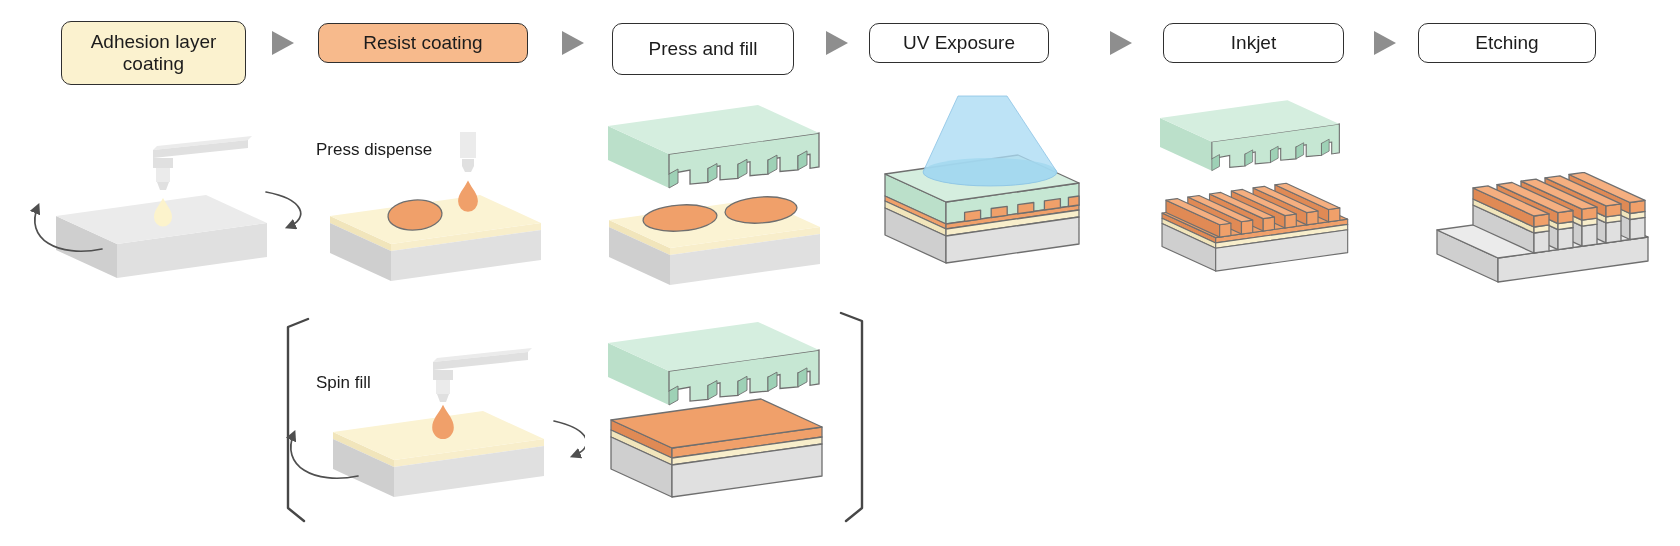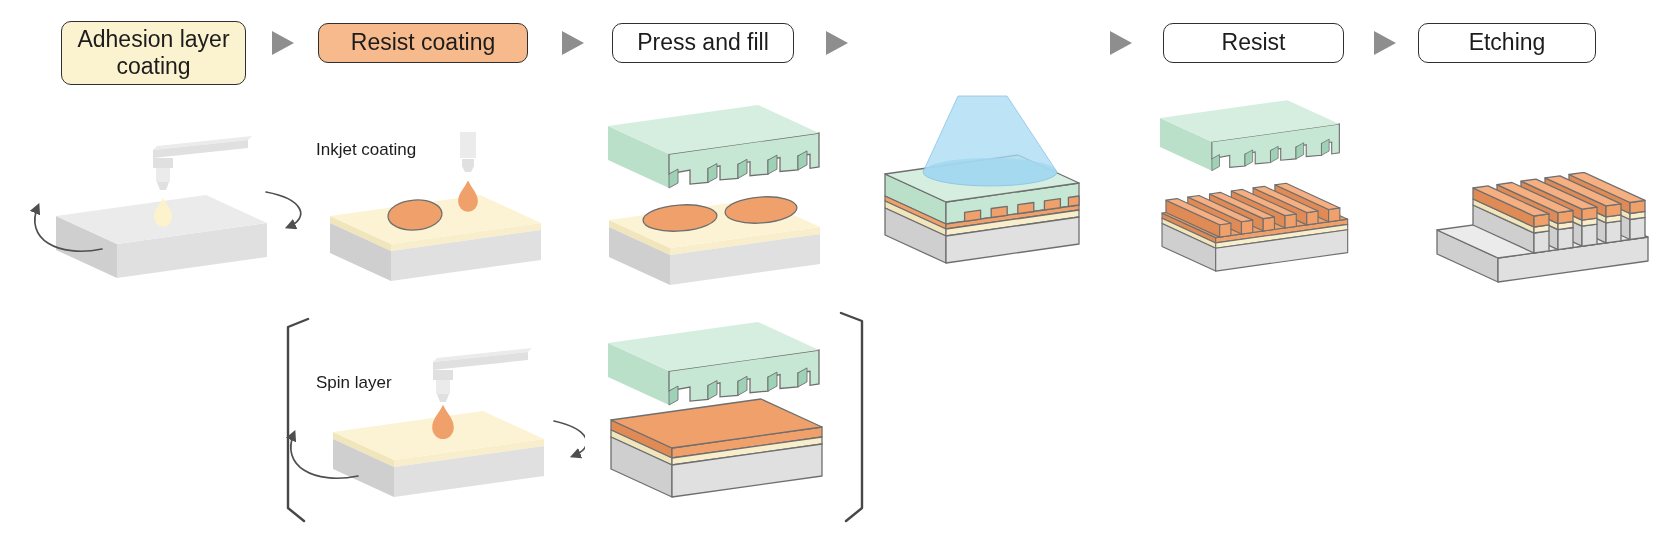--- a/index.html
+++ b/index.html
@@ -1,20 +1,20 @@
 <!DOCTYPE html>
 <html style="--text: #1c1c1c; --box_border: #2f2f2f; --step_adhesion_fill: #FBF2CF; --step_resist_fill: #F7BA8C; --step_default_fill: #FFFFFF; --flow_arrow: #8E8E8E; --outline: #6F6F6F; --rot_arrow: #4F4F4F; --bracket: #474747; --sub_top: #EBEBEB; --sub_front: #E0E0E0; --sub_left: #CFCFCF; --cream_top: #FBF3D3; --cream_front: #F8EECB; --cream_left: #F1E5BB; --resist_top: #F5AF80; --resist_mid: #F0A06A; --resist_dark: #E08A55; --mold_top: #D5EEDF; --mold_front: #C6E7D3; --mold_left: #BBE0CA; --mold_recess: #9ED1B6; --uv_cone: #ABDBF4; --uv_spot: #7FC9DC; --droplet_cream: #FCF3CC;"><head>
 <meta charset="utf-8">
 <style>
   html,body{margin:0;padding:0;background:#fff;}
   #canvas{position:relative;width:1680px;height:546px;background:#fff;overflow:hidden;
           font-family:"Liberation Sans",sans-serif;color:var(--text,#1c1c1c);}
   .step-box{position:absolute;display:flex;align-items:center;justify-content:center;
             border:1.8px solid var(--box_border);border-radius:10px;
-            font-size:23px;line-height:1.18;text-align:center;
+            font-size:19px;line-height:1.18;text-align:center;
             background:var(--step_default_fill);box-sizing:border-box;}
   .step-adhesion{background:var(--step_adhesion_fill);}
   .step-resist{background:var(--step_resist_fill);text-align:right;}
   .flow-arrow{position:absolute;width:0;height:0;
               border-top:12px solid transparent;border-bottom:12px solid transparent;
               border-left:22px solid var(--flow_arrow);}
   .illus{position:absolute;}
   .illus polygon,.illus rect,.illus ellipse{stroke:var(--outline);stroke-width:1.3;stroke-linejoin:round;}
   .illus path{stroke-linejoin:round;}
   .comb{fill:var(--mold_front);stroke:var(--outline);stroke-width:1.3;}
@@ -74,29 +74,32 @@
   <div class="step-box step-adhesion" style="left:61px;top:21px;width:185px;height:64px;">
     <span>Adhesion layer coating</span>
   </div>
   <div class="flow-arrow" style="left:272px;top:31px;"></div>
 
   <div class="step-box step-resist" style="left:318px;top:23px;width:210px;height:40px;">
     <span>Resist coating</span>
   </div>
   <div class="flow-arrow" style="left:562px;top:31px;"></div>
 
-  <div class="step-box" style="left:612px;top:23px;width:182px;height:40px;">
+  <div class="step-box" style="left:612px;top:23px;width:182px;height:52px;">
     <span>Press and fill</span>
   </div>
   <div class="flow-arrow" style="left:826px;top:31px;"></div>
 
+  <div class="step-box" style="left:869px;top:23px;width:180px;height:40px;">
+    <span>UV Exposure</span>
+  </div>
   <div class="flow-arrow" style="left:1110px;top:31px;"></div>
 
   <div class="step-box" style="left:1163px;top:23px;width:181px;height:40px;">
-    <span>Resist</span>
+    <span>Inkjet</span>
   </div>
   <div class="flow-arrow" style="left:1374px;top:31px;"></div>
 
   <div class="step-box" style="left:1418px;top:23px;width:178px;height:40px;">
     <span>Etching</span>
   </div>
 
   <svg class="illus" style="left:10px;top:100px;" width="305" height="190" viewBox="0 0 305 190">
     <defs>
       <marker id="arw1" viewBox="0 0 10 10" refX="7" refY="5" markerWidth="6.5" markerHeight="6.5" orient="auto">
@@ -107,21 +110,21 @@
       <use href="#blockGray" transform="translate(46,116)"></use>
     </g>
     <g>
       <use href="#dispArm" transform="translate(153,90)"></use>
     </g>
     <use href="#drop" transform="translate(153,114)" style="fill:var(--droplet_cream)"></use>
     <path class="rot" d="M92,149 C48,158 14,139 28,106" marker-end="url(#arw1)"></path>
     <path class="rot" d="M256,92 C294,99 300,118 278,127" marker-end="url(#arw1)"></path>
   </svg>
 
-  <div class="illus-label" style="left:316px;top:140px;">Inkjet coating</div>
+  <div class="illus-label" style="left:316px;top:140px;">Press dispense</div>
   <svg class="illus" style="left:290px;top:110px;" width="280" height="180" viewBox="0 0 280 180">
     <g>
       <use href="#blockCream" transform="translate(40,106)"></use>
     </g>
     <ellipse cx="125" cy="105" rx="27" ry="15" transform="rotate(-4 125 105)" style="fill:var(--resist_mid)"></ellipse>
     <g>
       <use href="#nozzleV" transform="translate(178,62)"></use>
     </g>
     <use href="#drop" transform="translate(178,88) scale(1.1)" style="fill:var(--resist_mid)"></use>
   </svg>
@@ -246,21 +249,21 @@
         <polygon points="48,16 109,44 124,41.9 63,13.9" style="fill:var(--resist_top)"></polygon>
       </g>
     </g>
   </svg>
 
   <svg class="illus" style="left:265px;top:285px;" width="620" height="250" viewBox="0 0 620 250">
     <path class="bracket" d="M43,34 L23,42 L23,223 L39,236"></path>
     <path class="bracket" d="M576,28 L597,36 L597,223 L581,236"></path>
   </svg>
 
-  <div class="illus-label" style="left:316px;top:373px;">Spin layer</div>
+  <div class="illus-label" style="left:316px;top:373px;">Spin fill</div>
   <svg class="illus" style="left:270px;top:290px;" width="315" height="230" viewBox="0 0 315 230">
     <defs>
       <marker id="arw2" viewBox="0 0 10 10" refX="7" refY="5" markerWidth="6.5" markerHeight="6.5" orient="auto">
         <path d="M0,0 L10,5 L0,10 Z" fill="#4F4F4F"></path>
       </marker>
     </defs>
     <g>
       <use href="#blockCream" transform="translate(63,142)"></use>
     </g>
     <g>

